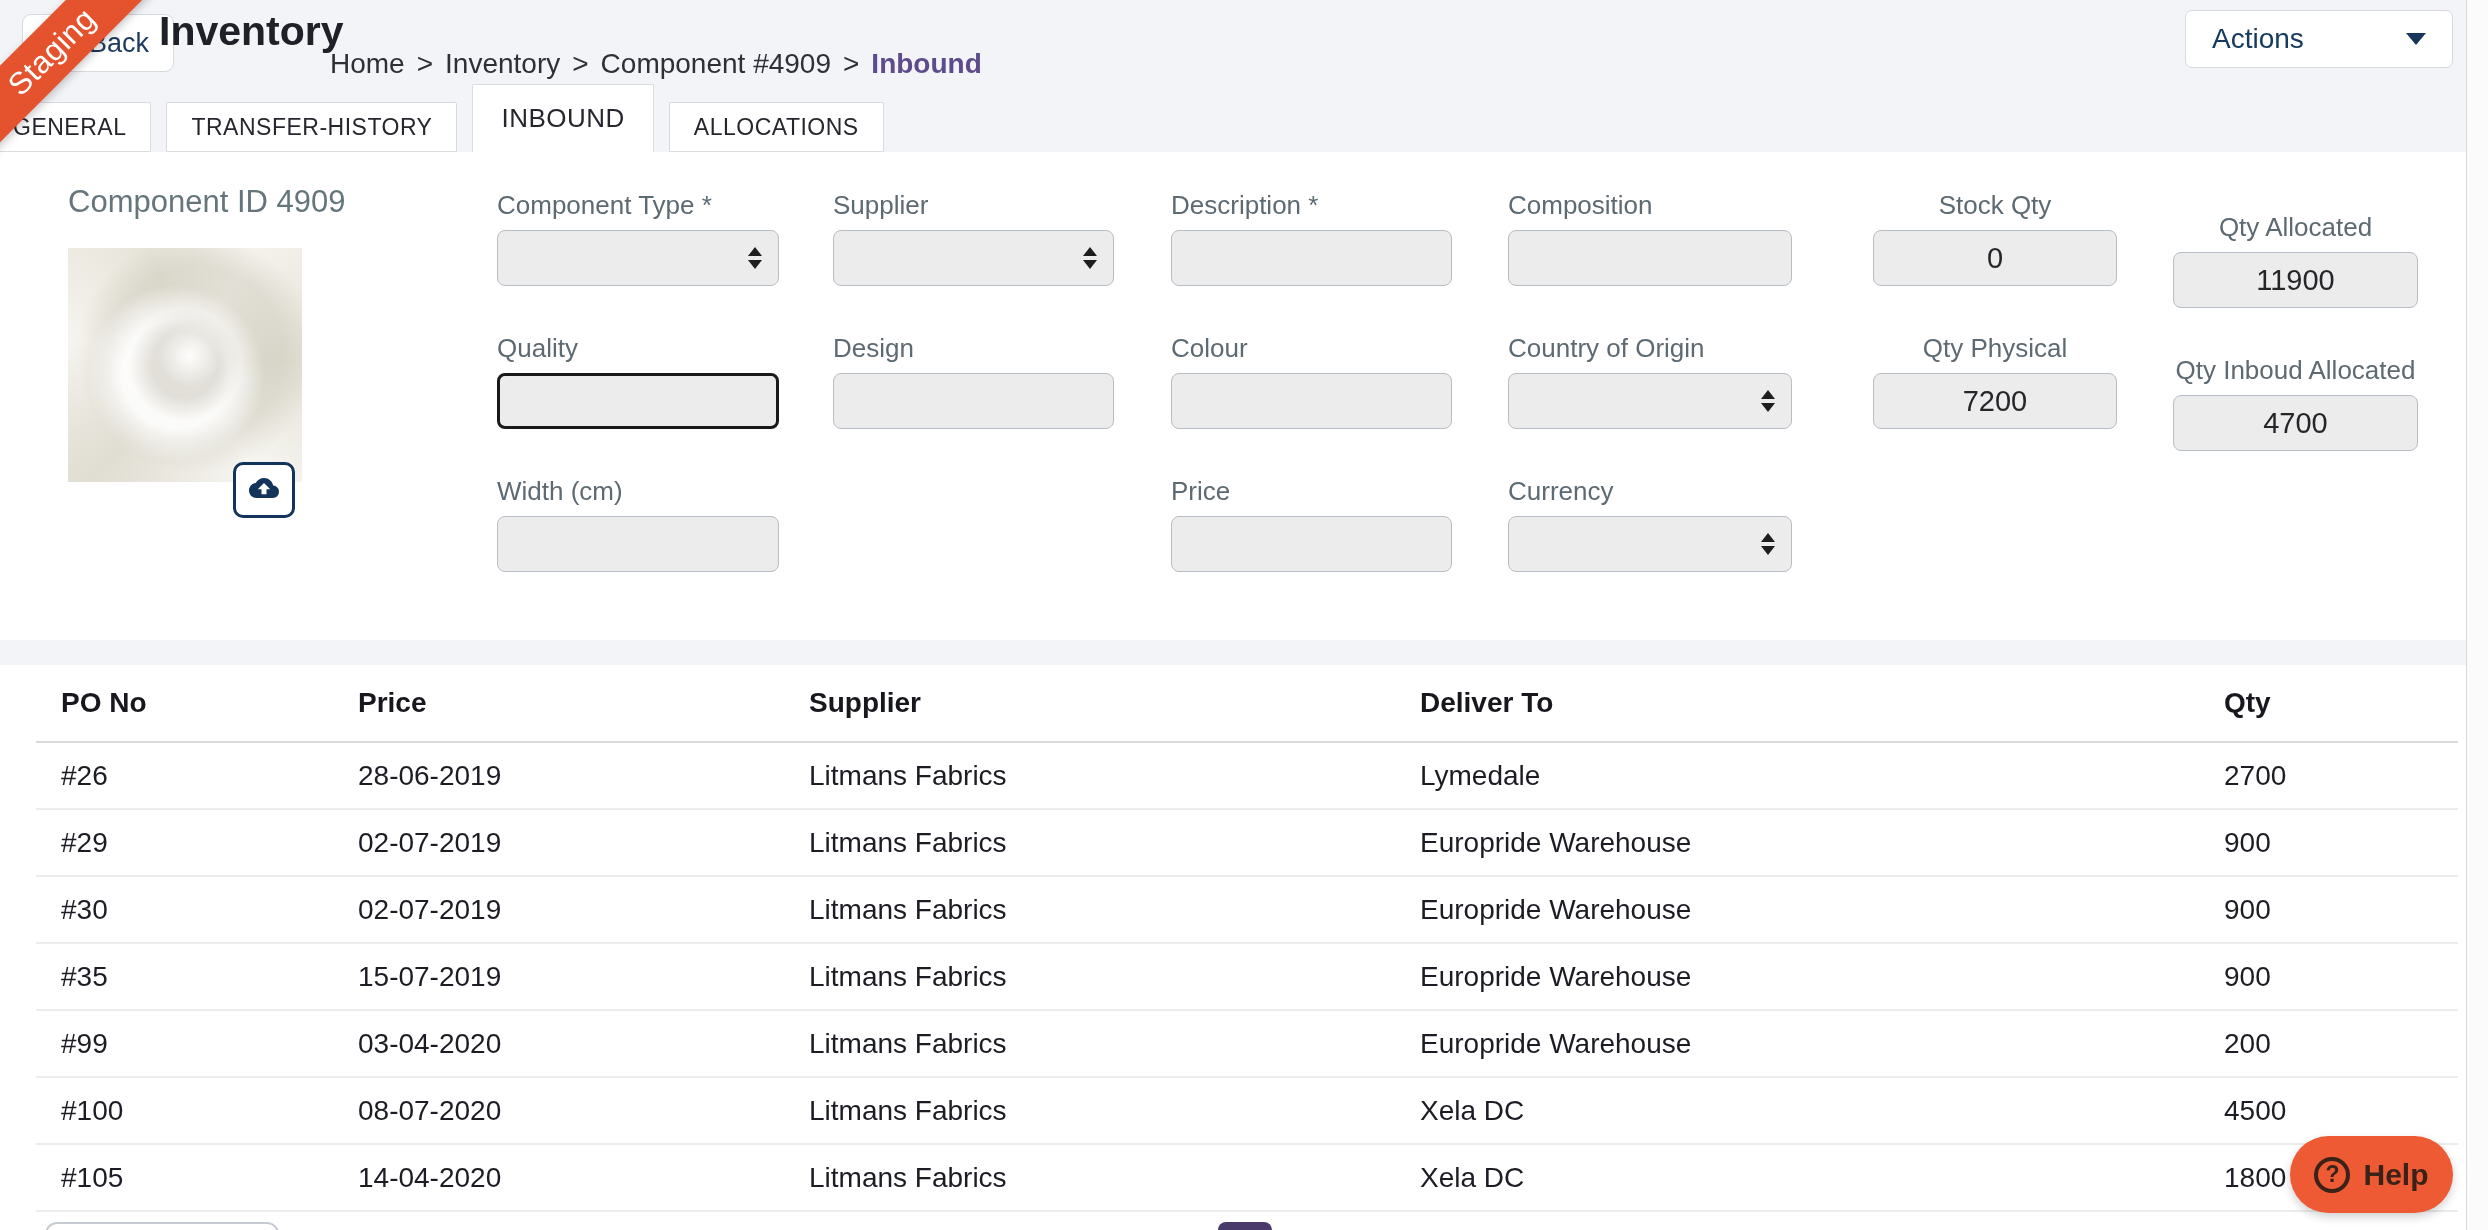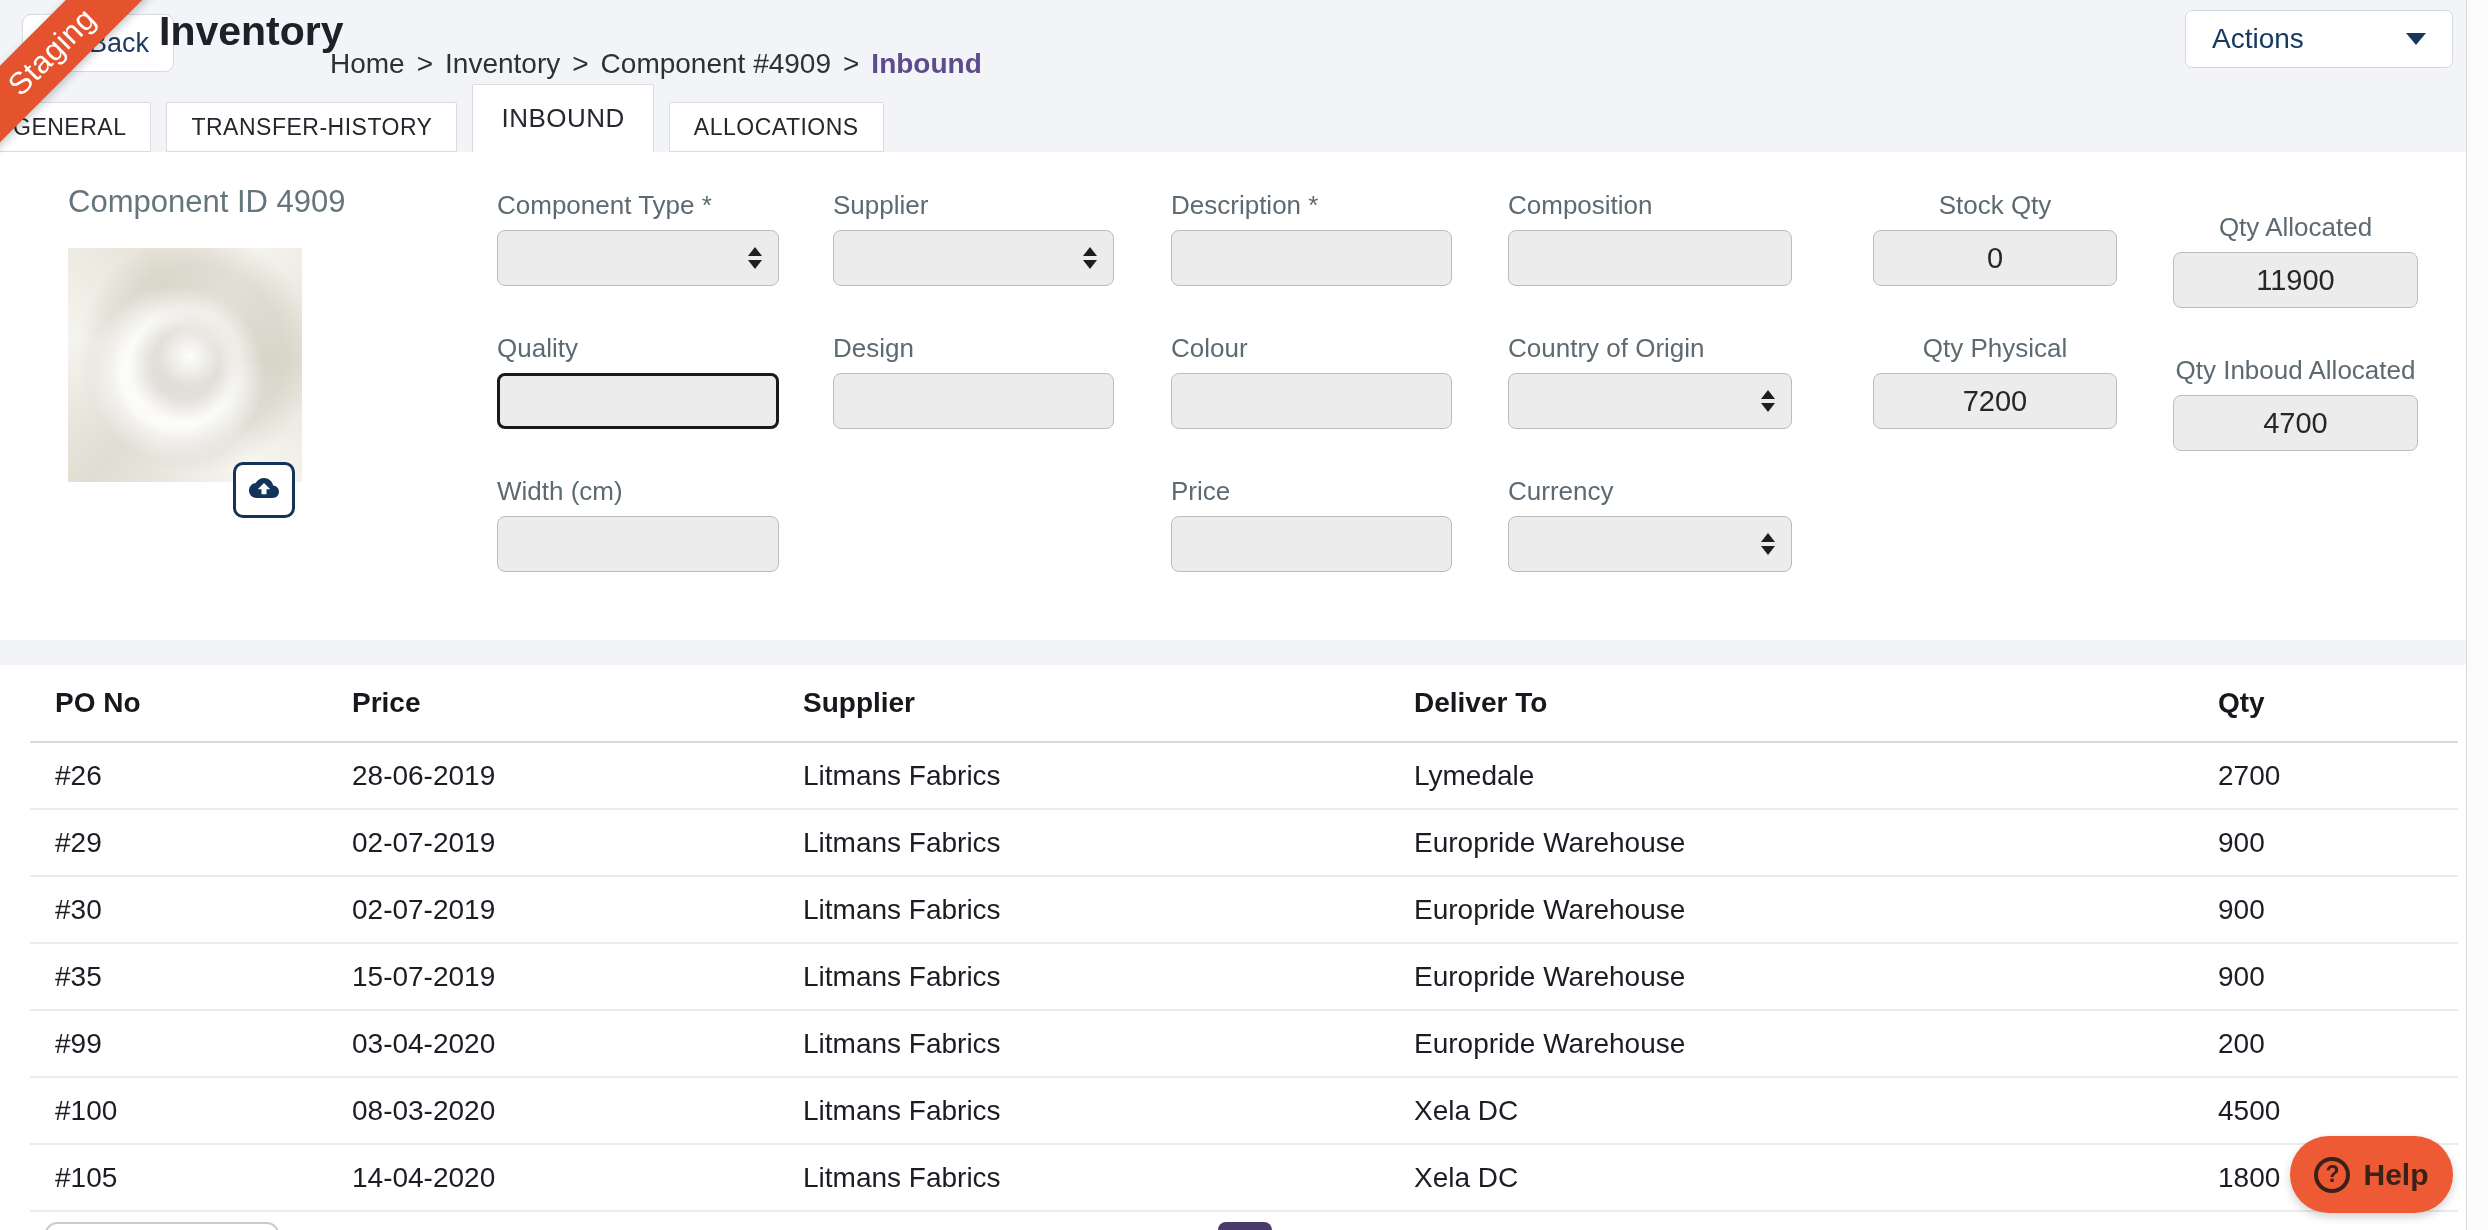--- a/index.html
+++ b/index.html
@@ -74,21 +74,21 @@
   .control .value { font-size:29px; color:#26262a; }
   .spinner { position:absolute; right:16px; top:50%; transform:translateY(-50%);
     display:flex; flex-direction:column; gap:4px; }
   .spin-up { width:0; height:0; border-left:7px solid transparent; border-right:7px solid transparent;
     border-bottom:9px solid #1e1e1e; }
   .spin-down { width:0; height:0; border-left:7px solid transparent; border-right:7px solid transparent;
     border-top:9px solid #1e1e1e; }
 
   
   .panel-table { position:absolute; left:0; top:665px; width:2488px; height:565px; background:#fff; }
-  .table-wrap { position:absolute; left:30px; right:30px; top:0; }
+  .table-wrap { position:absolute; left:36px; right:30px; top:0; }
   .t-head { position:relative; height:76px; border-bottom:2px solid #d9d9d9; }
   .t-row { position:relative; height:65px; border-bottom:2px solid #ececec; }
   .t-cell { position:absolute; top:50%; transform:translateY(-50%); font-size:28px;
     color:#1c1c24; white-space:nowrap; }
   .t-head .t-cell { font-weight:700; color:#17171e; }
   .tc1 { left:25px; } .tc2 { left:322px; } .tc3 { left:773px; } .tc4 { left:1384px; } .tc5 { left:2188px; }
 
   
   .partial-btn { position:absolute; left:45px; top:1222px; width:230px; height:40px; background:#fff;
     border:2px solid #c6ccd2; border-radius:12px; z-index:6; cursor:pointer; }
@@ -297,21 +297,21 @@
         </div>
         <div class="t-row">
           <span class="t-cell tc1">#99</span>
           <span class="t-cell tc2">03-04-2020</span>
           <span class="t-cell tc3">Litmans Fabrics</span>
           <span class="t-cell tc4">Europride Warehouse</span>
           <span class="t-cell tc5">200</span>
         </div>
         <div class="t-row">
           <span class="t-cell tc1">#100</span>
-          <span class="t-cell tc2">08-03-2020</span>
+          <span class="t-cell tc2">08-07-2020</span>
           <span class="t-cell tc3">Litmans Fabrics</span>
           <span class="t-cell tc4">Xela DC</span>
           <span class="t-cell tc5">4500</span>
         </div>
         <div class="t-row">
           <span class="t-cell tc1">#105</span>
           <span class="t-cell tc2">14-04-2020</span>
           <span class="t-cell tc3">Litmans Fabrics</span>
           <span class="t-cell tc4">Xela DC</span>
           <span class="t-cell tc5">1800</span>

